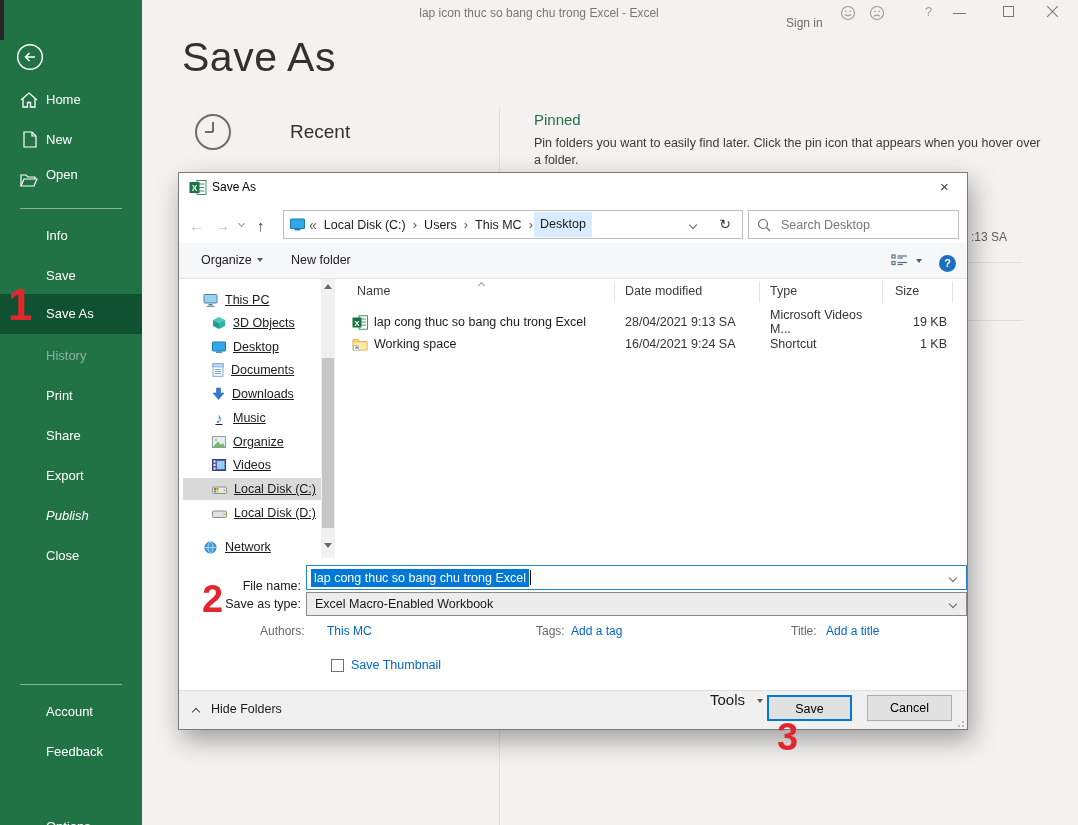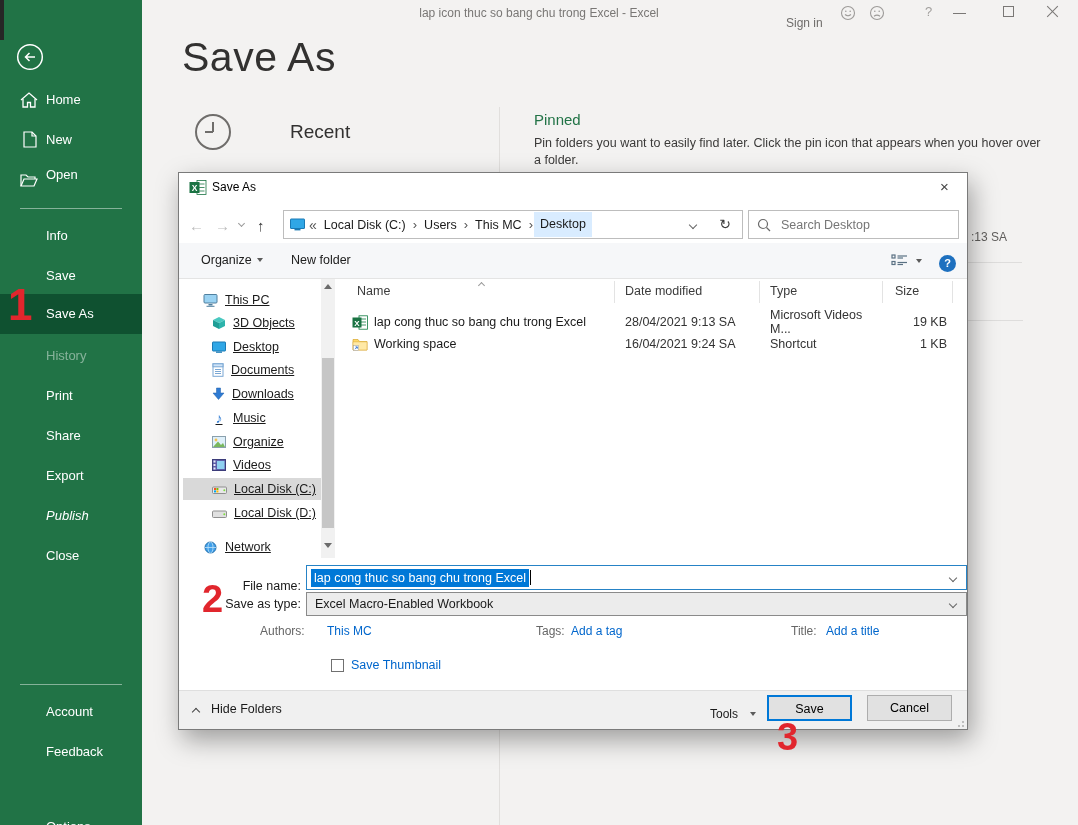--- a/index.html
+++ b/index.html
@@ -421,21 +421,21 @@
   <div class="meta link" style="left:392px;">Add a tag</div>
   <div class="meta gray" style="left:612px;">Title:</div>
   <div class="meta link" style="left:647px;">Add a title</div>
 
   <div class="ab cbox"></div>
   <div class="ab thumb-lbl">Save Thumbnail</div>
 
   <div class="ab dfooter">
     <span class="ab" style="left:14px;top:13px;"><span class="chev up" style="border-color:#444;"></span></span>
     <span class="ab" style="left:32px;top:11px;font-size:12.5px;">Hide Folders</span>
-    <span class="ab" style="left:531px;top:16px;font-size:12px;"><span>Tools</span><span class="tri" style="margin-left:12px;"></span></span>
+    <span class="ab" style="left:531px;top:0;font-size:15px;"><span>Tools</span><span class="tri" style="margin-left:12px;"></span></span>
     <div class="btn save">Save</div>
     <div class="btn cancel">Cancel</div>
     <div class="grip">
       <i style="right:0;bottom:0;"></i>
         <i style="right:4px;bottom:0;"></i>
         <i style="right:0;bottom:4px;"></i>
     </div>
   </div>
 </div>
 

